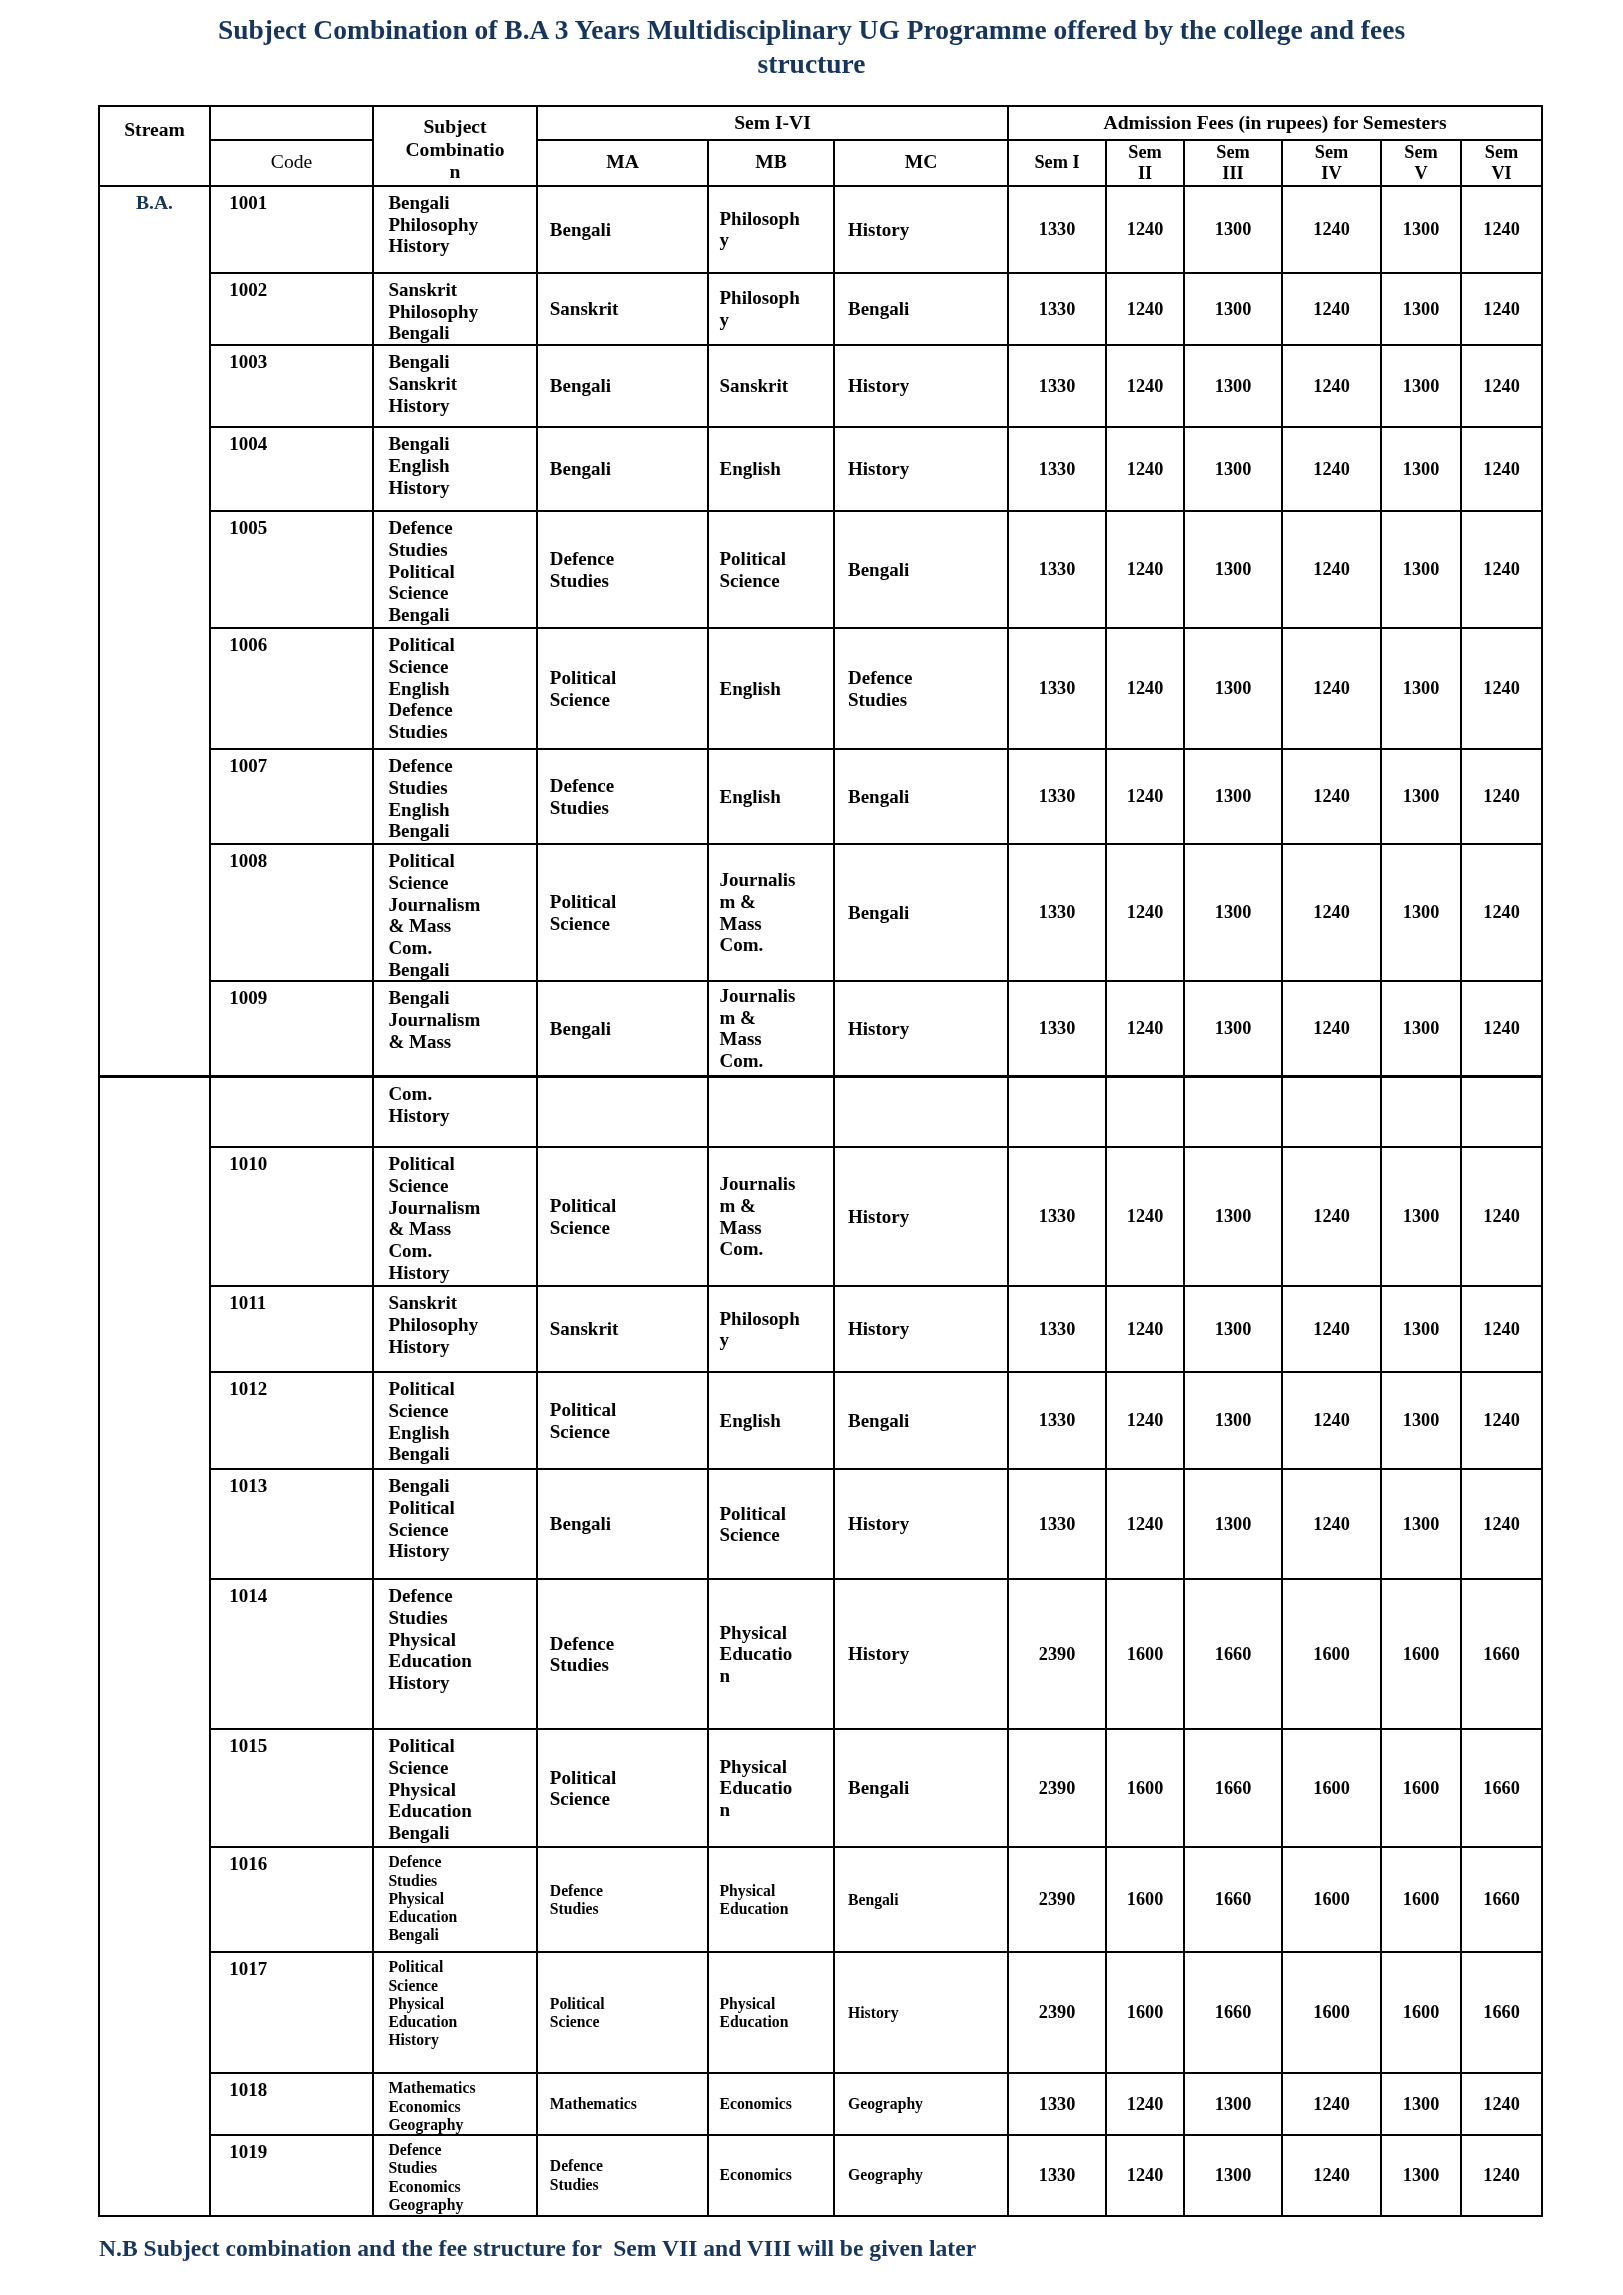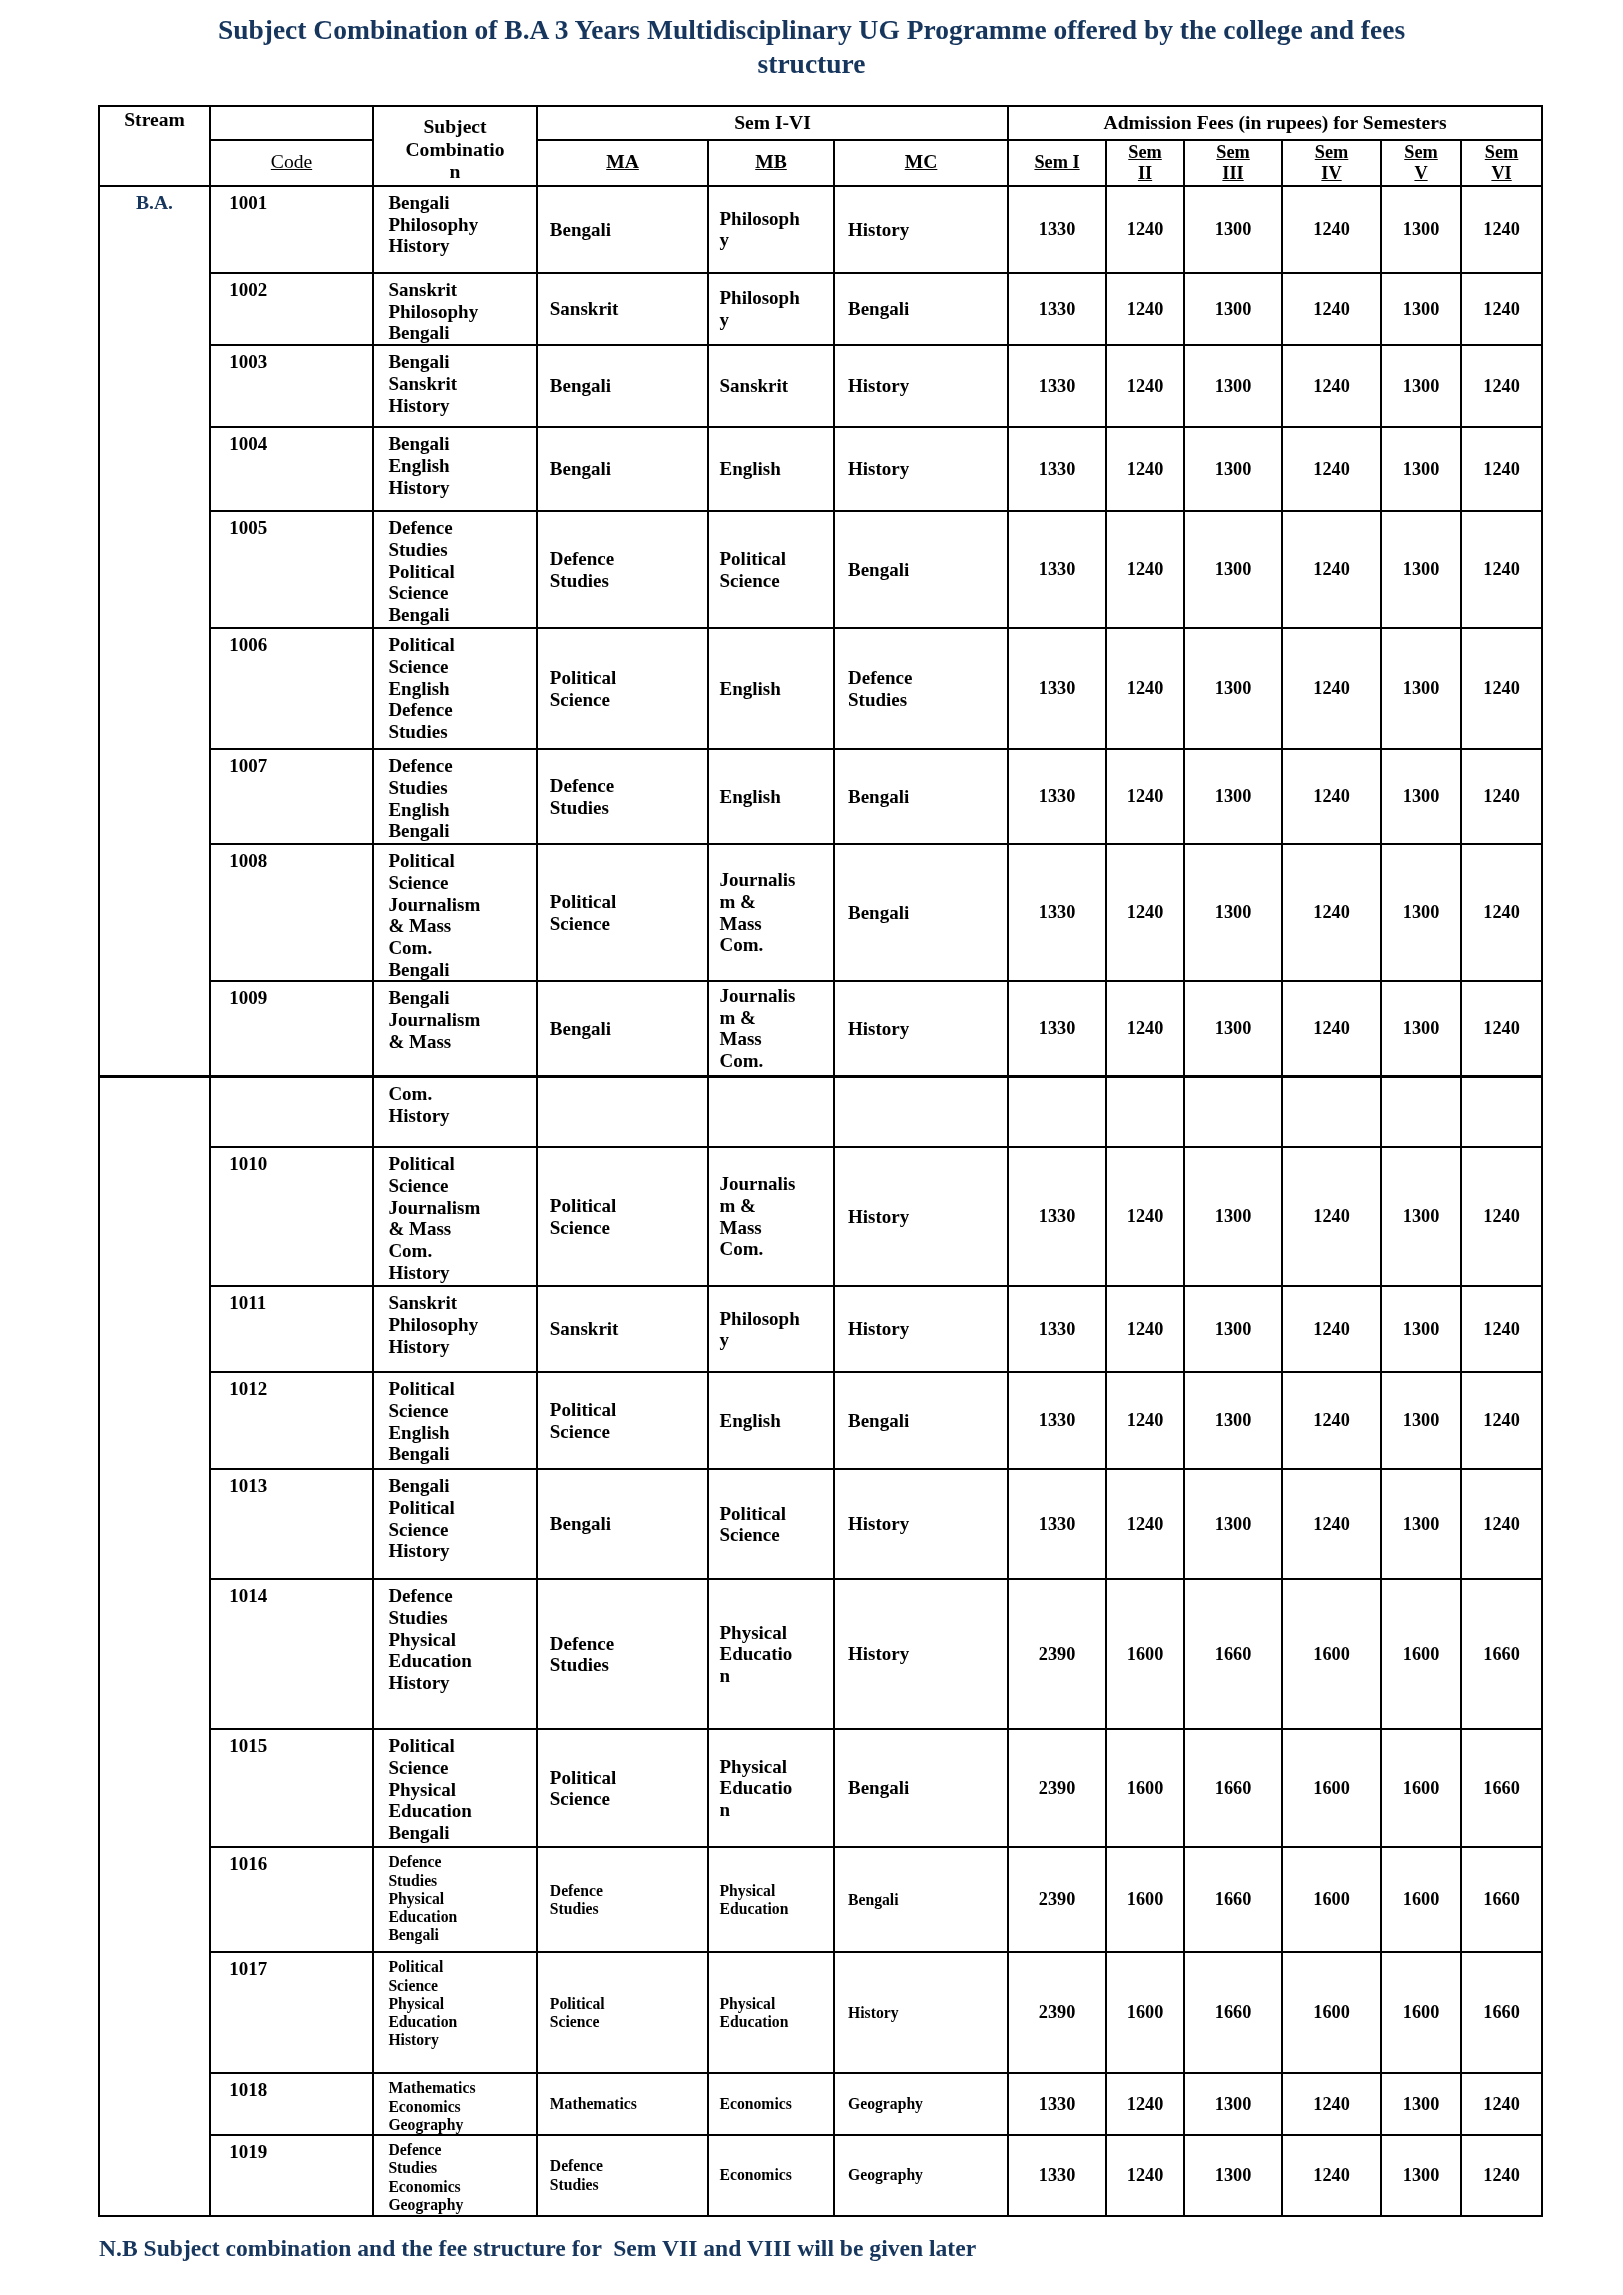--- a/index.html
+++ b/index.html
@@ -15,26 +15,26 @@
   table.fees{
     border-collapse:collapse;table-layout:fixed;
     margin:23.6px 0 0 98px;width:1443px;
     border:2.6px solid #000;
   }
   table.fees th, table.fees td{
     border:2px solid #000;overflow:hidden;
     white-space:pre-line;
   }
   thead th{font-size:19.6px;font-weight:bold;text-align:center;vertical-align:middle;line-height:1.15;}
-  th.th-stream{vertical-align:top;padding-top:2px;}
+  th.th-stream{vertical-align:top;padding-top:12px;}
   th.th-subject{vertical-align:top;padding-top:9px;}
   th.th-code{font-weight:normal;}
   th.th-sem{font-size:18.3px;}
   tr.hrow1{height:33px;}
-  tr.hrow2{height:36px;text-decoration:underline;}
+  tr.hrow2{height:36px;}
   tbody td{font-size:19px;font-weight:bold;line-height:1.14;}
   td.stream{
     vertical-align:top;text-align:center;padding-top:5.2px;
     color:#17365D;font-size:19.6px;
   }
   td.code{vertical-align:top;text-align:left;padding:5.2px 2.6px 0 18.3px;}
   td.subject{vertical-align:top;text-align:left;padding:5.2px 2.6px 0 14.4px;}
   td.ma{vertical-align:middle;text-align:left;padding-left:11.8px;}
   td.mb{vertical-align:middle;text-align:left;padding-left:10.5px;}
   td.mc{vertical-align:middle;text-align:left;padding-left:13px;}

